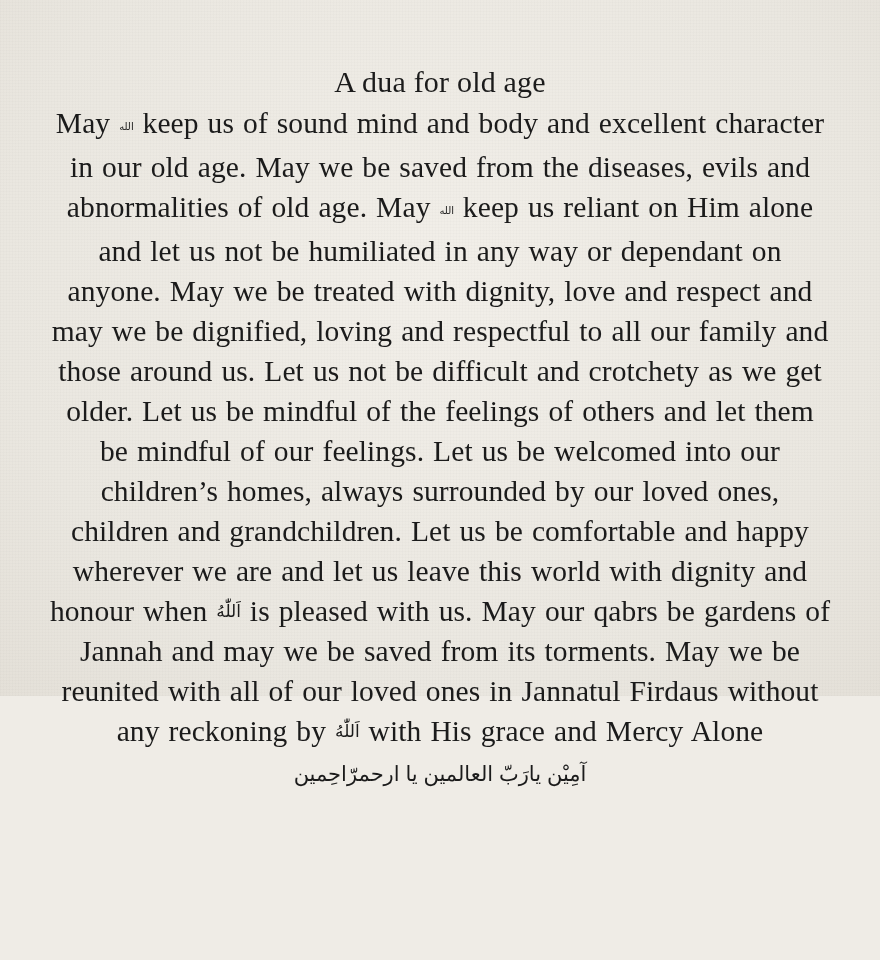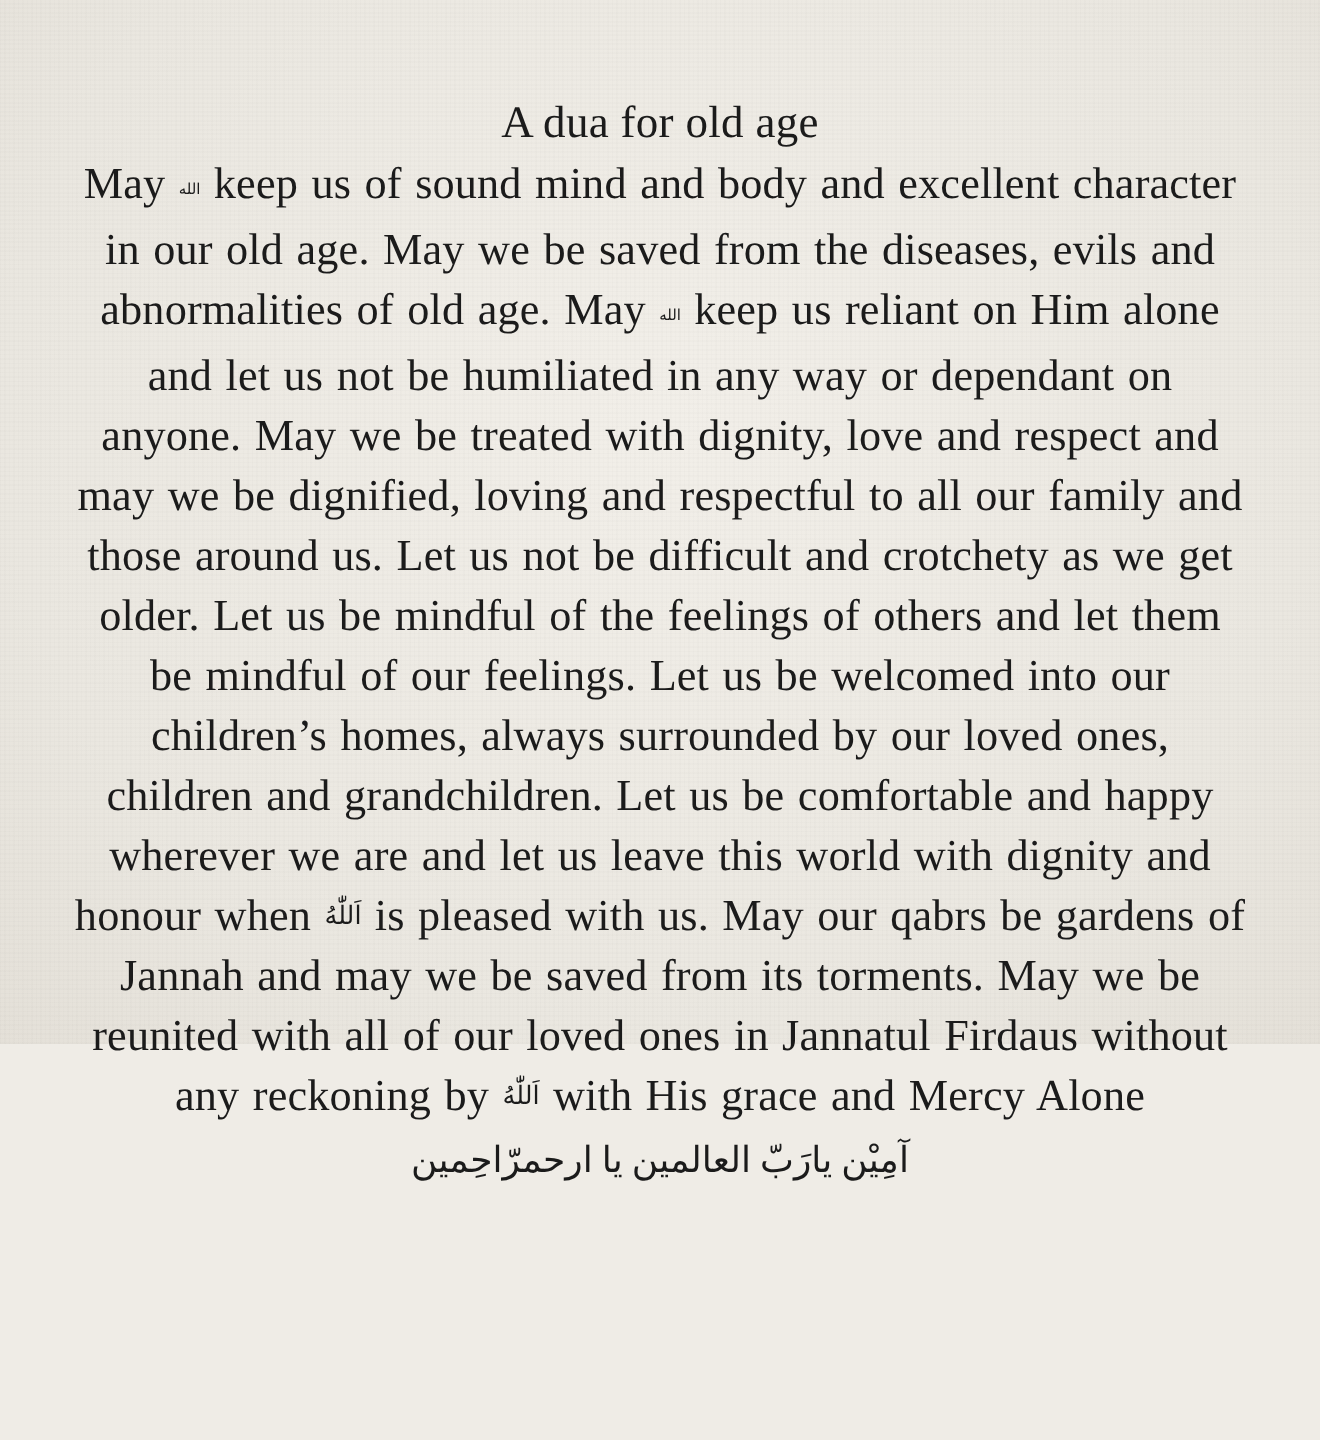--- a/index.html
+++ b/index.html
@@ -55,22 +55,22 @@
   }
   .allah-lg {
     font-family: "DejaVu Sans", sans-serif;
     font-size: 17px;
     vertical-align: 4px;
     letter-spacing: 0;
     white-space: nowrap;
   }
   .arabic-closing {
     direction: rtl;
-    font-family: Liberation Serif, serif;
-    font-size: 24px;
+    font-family: Liberation Sans, sans-serif;
+    font-size: 21px;
     line-height: 34px;
     margin-top: 6px;
   }
 </style>
 </head>
 <body>
 
 <div class="paper">
   <div class="doc-body">
 

